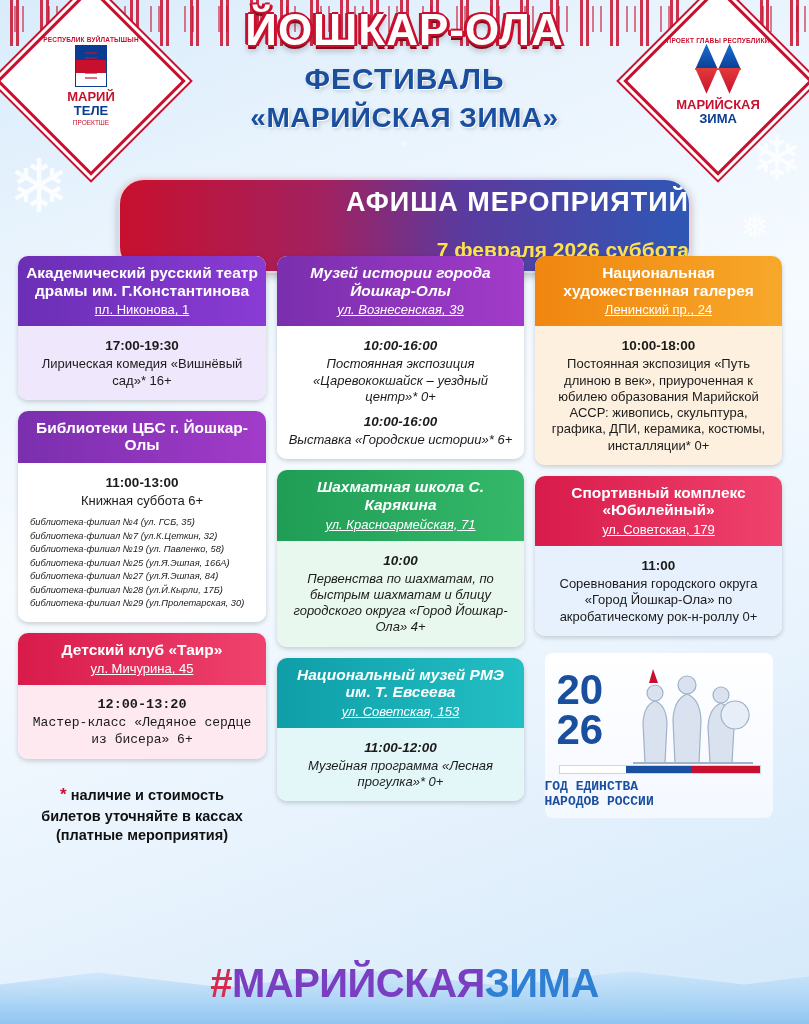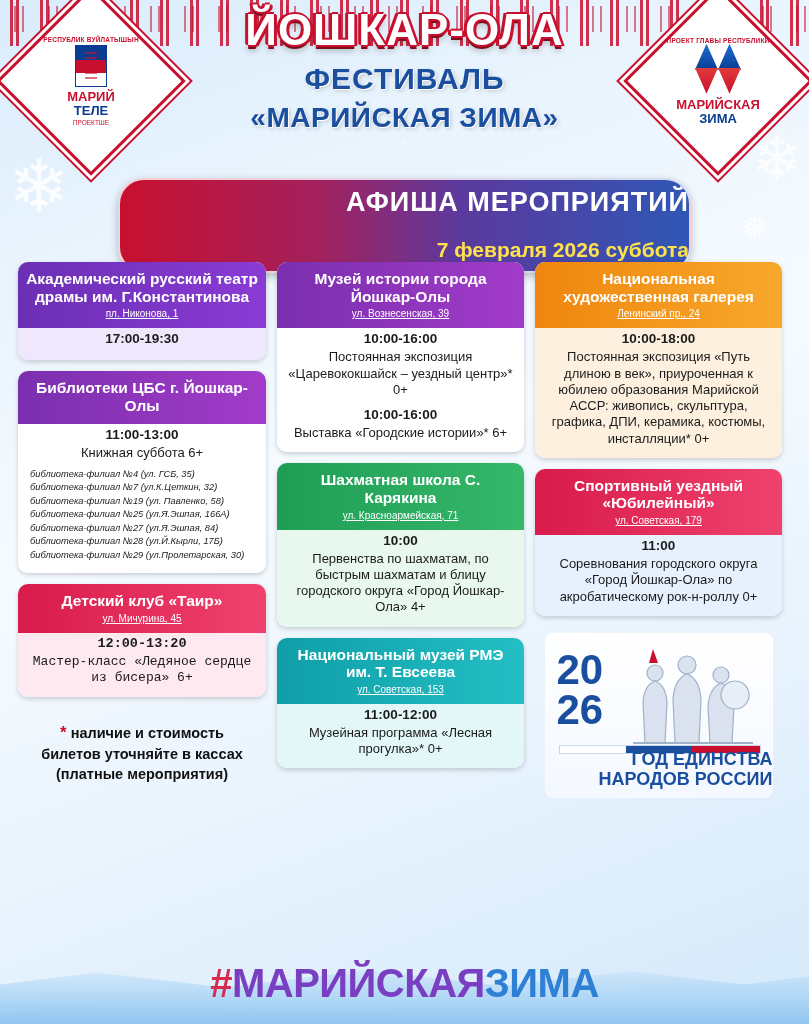--- a/index.html
+++ b/index.html
@@ -115,37 +115,37 @@
     border-radius:26px;overflow:hidden;
     background:linear-gradient(90deg,#c8102e 0%, #a3215e 35%, #5b3a9e 60%, #2f57b5 100%);
     border:2px solid rgba(255,255,255,.8);
     box-shadow:0 3px 8px rgba(0,0,0,.25);
     text-align:right;padding:7px 0 9px;
   }
   .afisha .l1{font-size:27px;font-weight:bold;color:#ffffff;letter-spacing:1px;}
   .afisha .l2{font-size:21px;font-weight:bold;color:#ffe14d;margin-top:20px;}
 
   
-  .cols{position:absolute;left:18px;right:18px;top:262px;display:flex;gap:11px;}
+  .cols{position:absolute;left:18px;right:18px;top:256px;display:flex;gap:11px;}
   .col{display:flex;flex-direction:column;gap:11px;}
   .col1{width:248px;}
-  .col2{width:247px;}
+  .col2{width:247px;font-style:italic;}
   .col3{width:247px;}
 
   .card{
     border-radius:10px;overflow:hidden;
     box-shadow:0 2px 5px rgba(0,0,0,.18);
     background:#ffffff;
   }
   .card .head{
     padding:8px 8px 9px;text-align:center;color:#ffffff;
   }
   .card .head .t{font-size:15.5px;font-weight:bold;line-height:1.14;}
-  .card .head .addr{font-size:10px;margin-top:3px;text-decoration:underline;}
-  .card .body{padding:3px 10px 11px;text-align:center;color:#1b1b1b;}
+  .card .head .addr{font-size:13px;margin-top:3px;text-decoration:underline;}
+  .card .body{padding:12px 10px 11px;text-align:center;color:#1b1b1b;}
   .time{font-weight:bold;font-size:13.5px;margin-bottom:3px;}
   .desc{font-size:13px;line-height:1.25;}
   .desc + .time{margin-top:9px;}
 
   .h-purple{background:linear-gradient(90deg,#6b2fb5,#8a3bd4);}
   .h-violet{background:linear-gradient(90deg,#7a2fae,#a23bc9);}
   .h-orange{background:linear-gradient(90deg,#f0860f,#f7a82a);}
   .h-green{background:linear-gradient(90deg,#1f9d55,#35b86a);}
   .h-pinkred{background:linear-gradient(90deg,#d81b4a,#f0426e);}
   .h-teal{background:linear-gradient(90deg,#0f9ea8,#23bfc4);}
@@ -176,22 +176,22 @@
     background:linear-gradient(180deg,#ffffff,#f4f8ff);
     position:relative;overflow:hidden;
   }
   .em-num{position:absolute;left:12px;top:18px;font-size:42px;font-weight:bold;line-height:.92;}
   .em-20{color:#1a4fa0;}
   .em-26{color:#1a4fa0;}
   .em-fig{position:absolute;right:8px;top:4px;width:150px;height:118px;}
   .em-bar{position:absolute;left:14px;bottom:44px;width:200px;height:7px;
     background:linear-gradient(90deg,#ffffff 0 33%,#1a4fa0 33% 66%,#c8102e 66% 100%);
     border:1px solid #c9d6e8;}
-  .em-txt{position:absolute;left:0;right:0;bottom:8px;text-align:right;
-    font-size:18px;font-weight:bold;color:#1a4fa0;line-height:1.15;}
+  .em-txt{position:absolute;left:0;right:0;bottom:8px;text-align:left;
+    font-size:13px;font-weight:bold;color:#1a4fa0;line-height:1.15;font-family:Liberation Mono, monospace;}
 
   .hashtag{
     position:absolute;left:0;right:0;bottom:18px;text-align:center;
     font-size:40px;font-weight:bold;letter-spacing:-.5px;
   }
   .hm{color:#d62b4f;}
   .hs1{color:#7a3fc0;}
   .hs2{color:#2f7fd4;}
   .bottomwave{
     position:absolute;left:0;right:0;bottom:0;height:66px;
@@ -254,20 +254,21 @@
 
     <div class="col col1">
 
       <div class="card">
         <div class="head h-purple">
           <div class="t">Академический русский театр драмы им. Г.Константинова</div>
           <div class="addr">пл. Никонова, 1</div>
         </div>
         <div class="body b-lav">
           <div class="time">17:00-19:30</div>
+          <div class="desc">Лирическая комедия «Вишнёвый сад»* 16+</div>
         </div>
       </div>
 
       <div class="card">
         <div class="head h-violet">
           <div class="t">Библиотеки ЦБС г. Йошкар-Олы</div>
         </div>
         <div class="body b-white">
           <div class="time">11:00-13:00</div>
           <div class="desc">Книжная суббота 6+</div>
@@ -348,21 +349,21 @@
           <div class="addr">Ленинский пр., 24</div>
         </div>
         <div class="body b-peach">
           <div class="time">10:00-18:00</div>
           <div class="desc">Постоянная экспозиция «Путь длиною в век», приуроченная к юбилею образования Марийской АССР: живопись, скульптура, графика, ДПИ, керамика, костюмы, инсталляции* 0+</div>
         </div>
       </div>
 
       <div class="card">
         <div class="head h-pinkred">
-          <div class="t">Спортивный уездный «Юбилейный»</div>
+          <div class="t">Спортивный комплекс «Юбилейный»</div>
           <div class="addr">ул. Советская, 179</div>
         </div>
         <div class="body b-sky">
           <div class="time">11:00</div>
           <div class="desc">Соревнования городского округа «Город Йошкар-Ола» по акробатическому рок-н-роллу 0+</div>
         </div>
       </div>
 
       <div class="emblem">
         <div class="em-num em-20">20</div>

